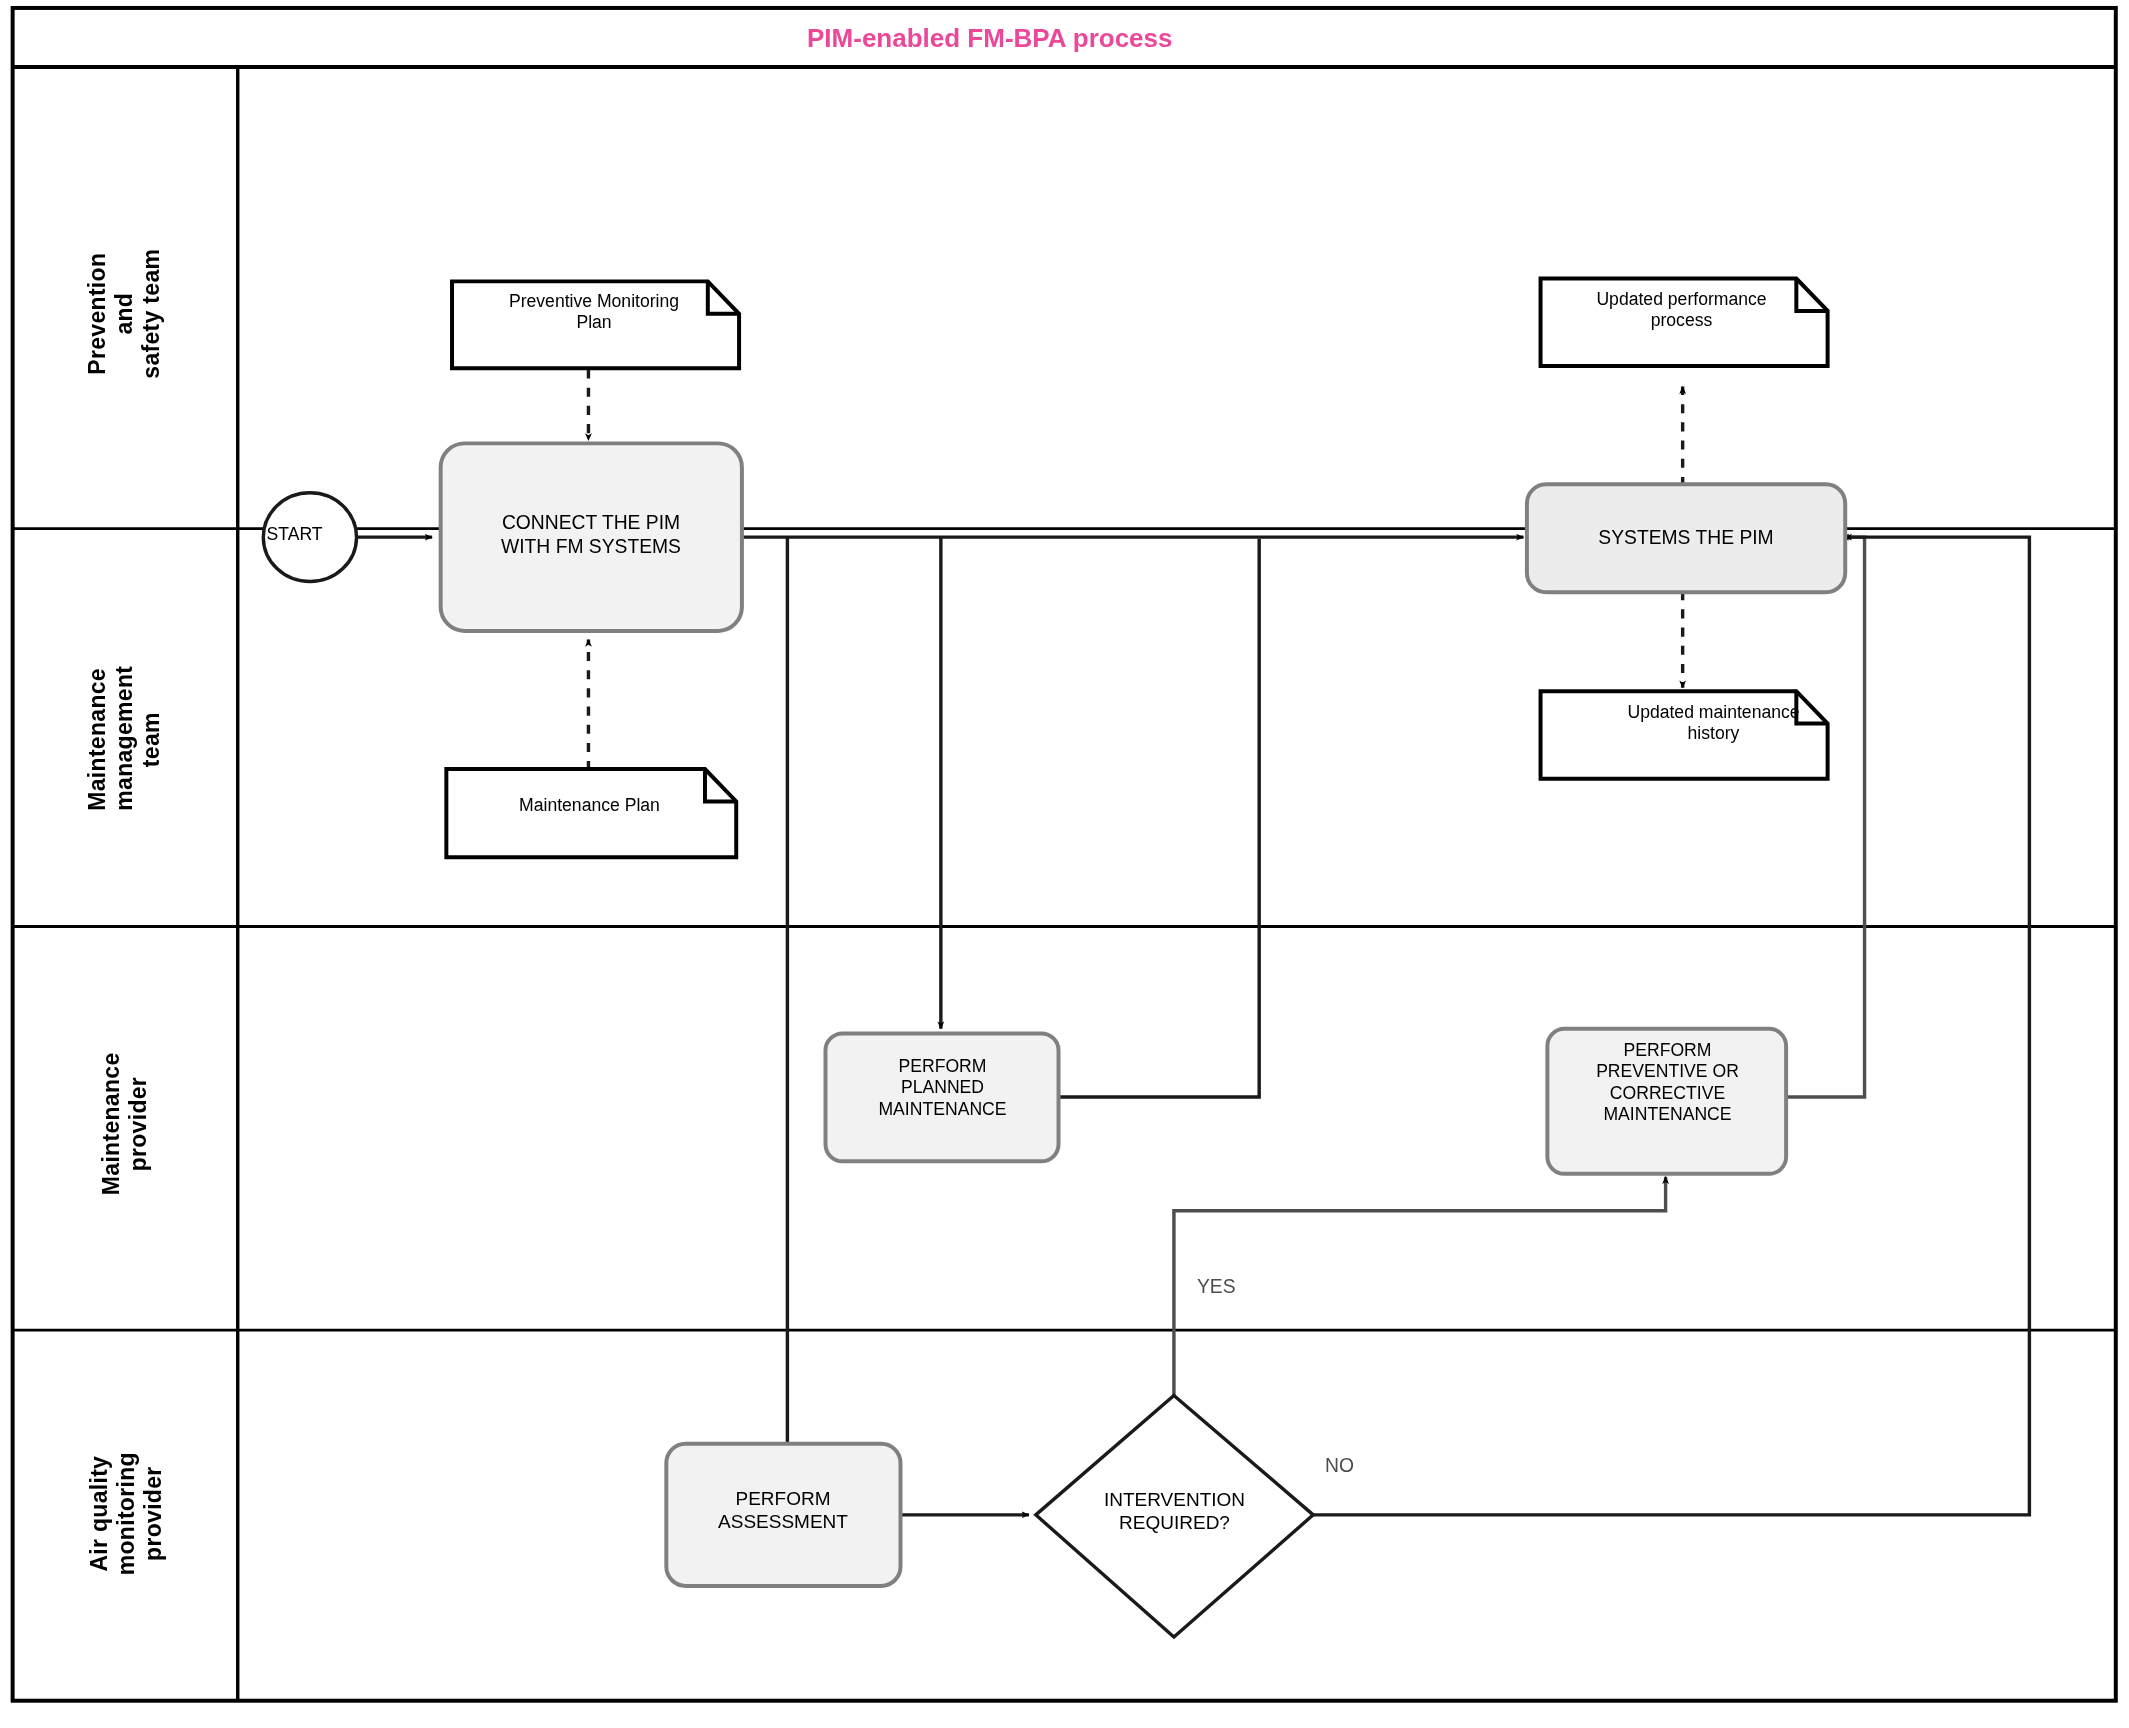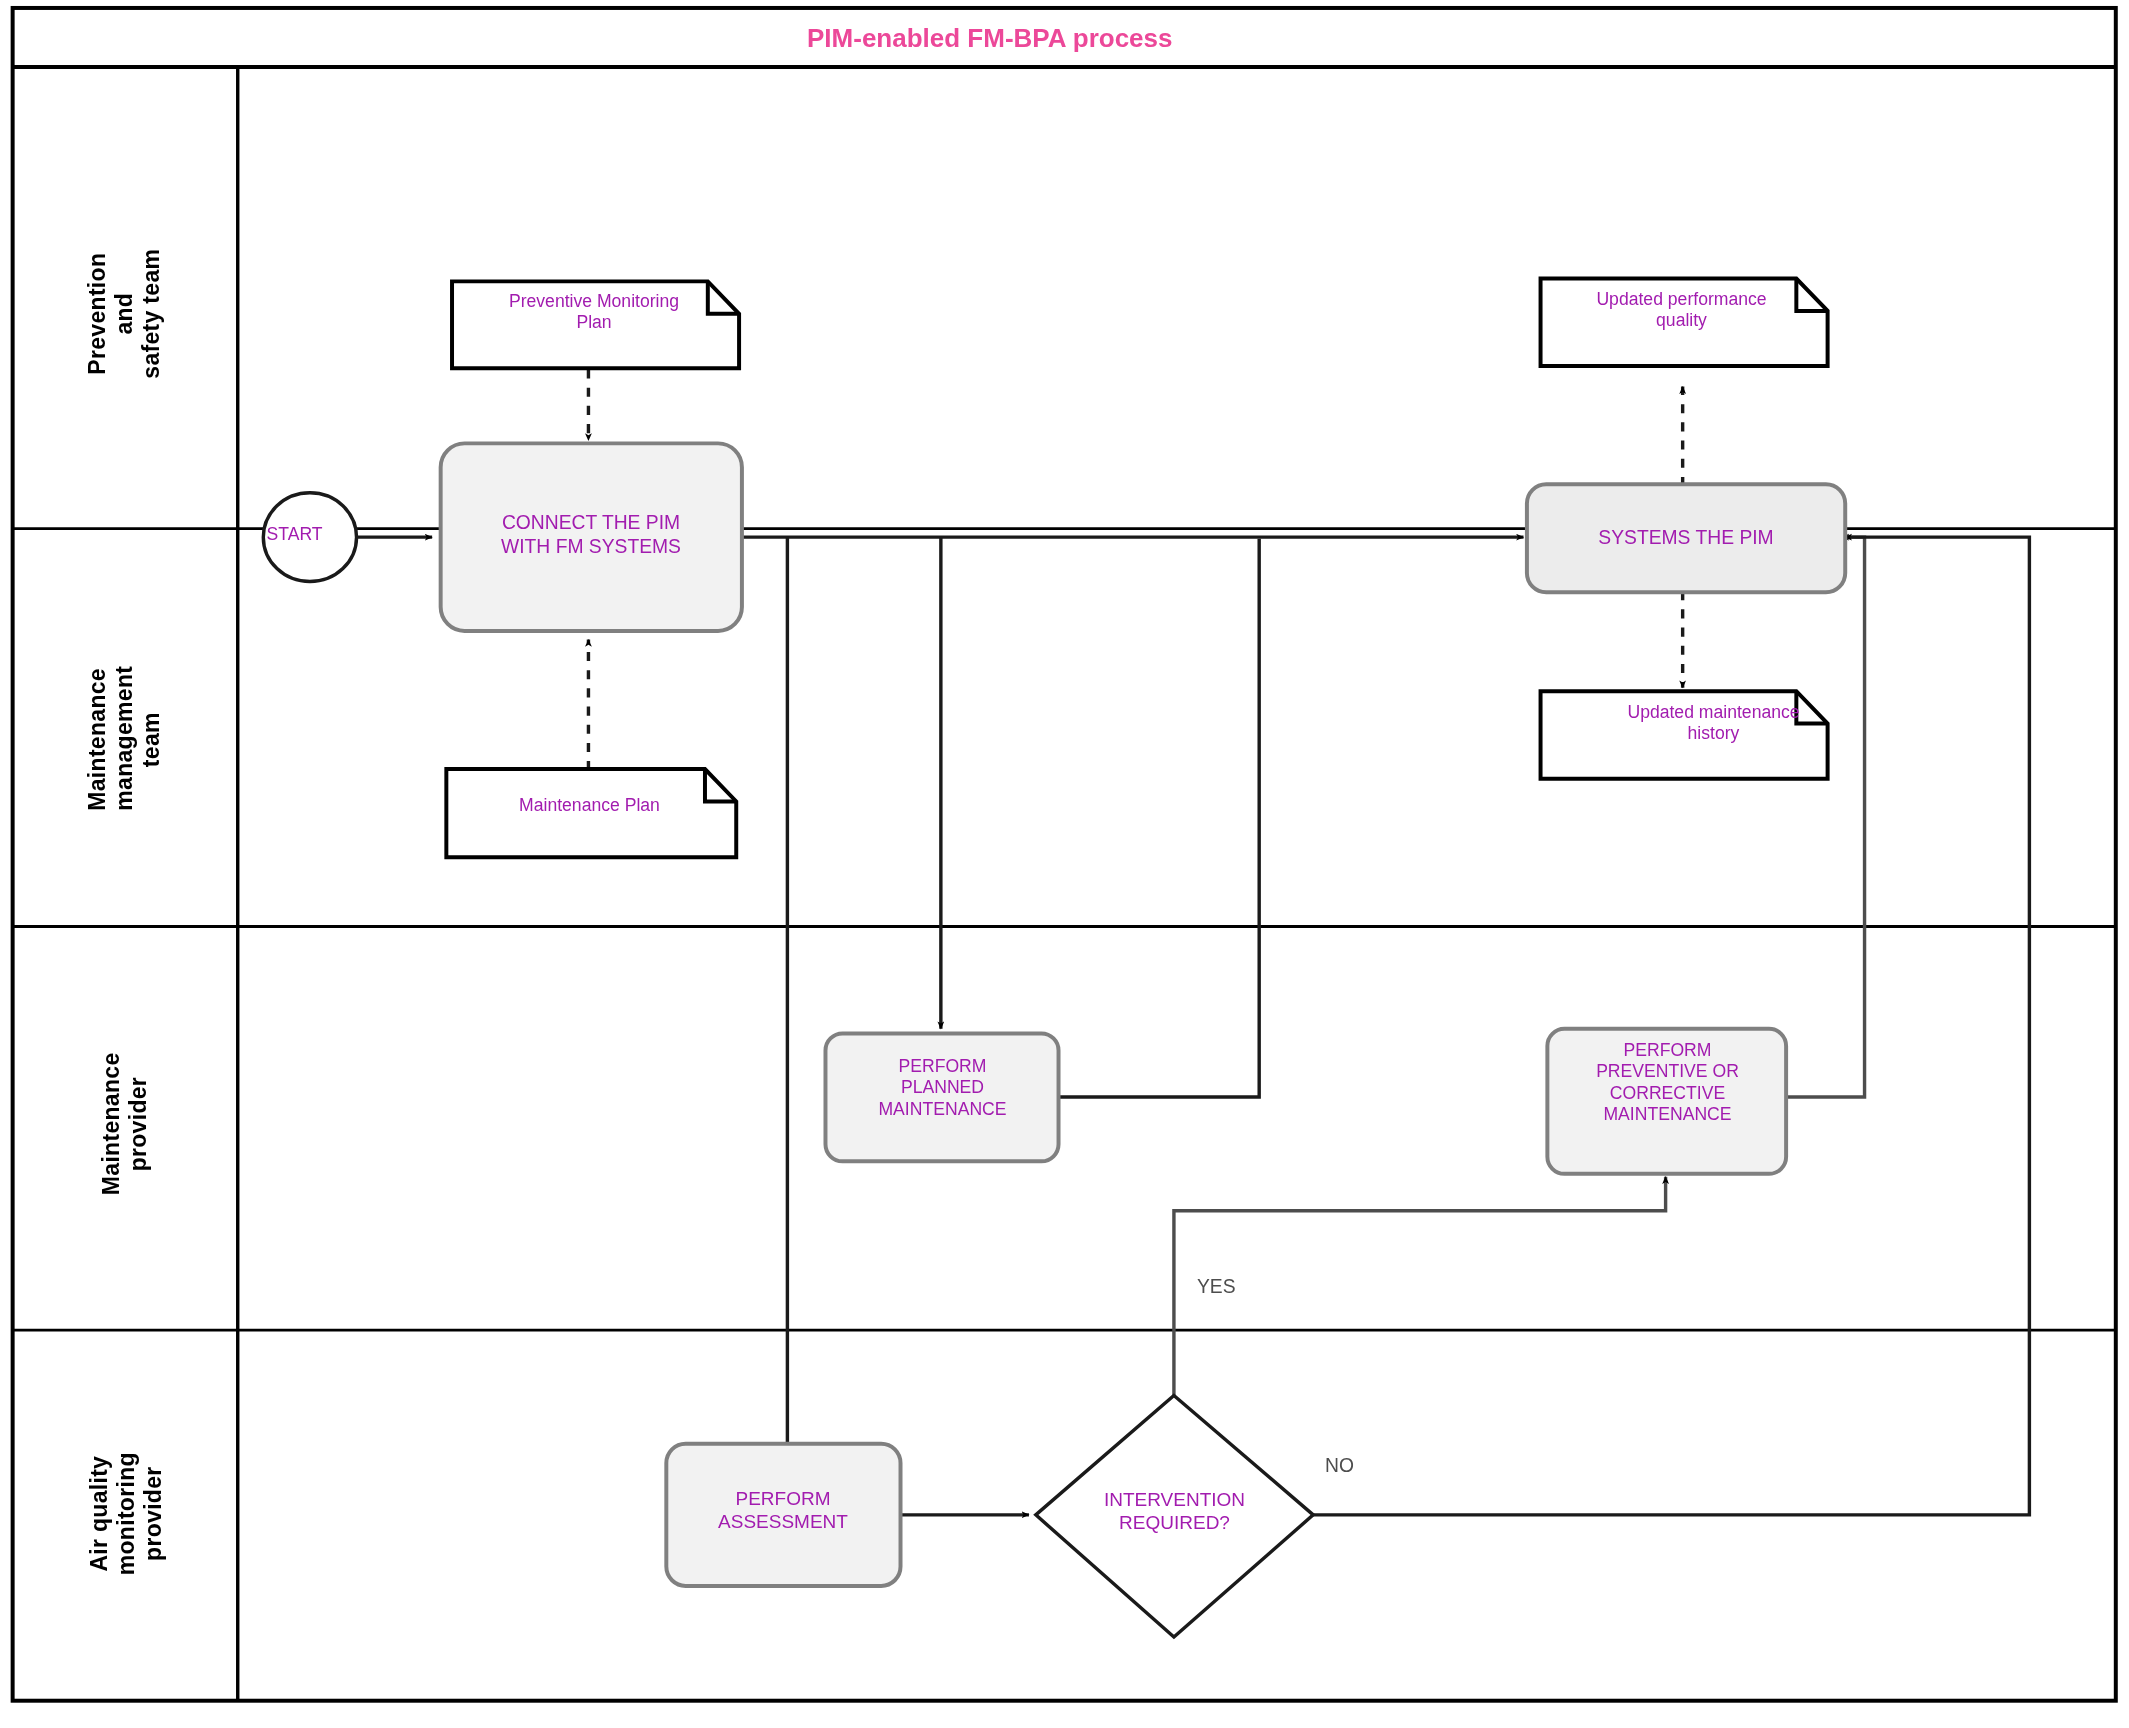--- a/index.html
+++ b/index.html
@@ -18,21 +18,21 @@
   }
   .diagram-title{
     position:absolute;
     font-size:26px;
     font-weight:bold;
     color:#ec4899;
     white-space:nowrap;
   }
   .node-text{
     position:absolute;
-    color:#a21caf;
+    color:#000000;
     text-align:center;
     line-height:1.22;
     white-space:pre-line;
     pointer-events:none;
   }
   .edge-label{
     position:absolute;
     color:#4d4d4d;
     white-space:nowrap;
   }
@@ -180,21 +180,21 @@
 
   <div class="node-text" style="left:1047px; top:1488px; width:255px; font-size:19px;">INTERVENTION
 REQUIRED?</div>
 
   <div class="node-text" style="left:452px; top:291px; width:284px; font-size:17.6px;">Preventive Monitoring
 Plan</div>
 
   <div class="node-text" style="left:446px; top:795px; width:287px; font-size:17.6px;">Maintenance Plan</div>
 
   <div class="node-text" style="left:1538px; top:289px; width:287px; font-size:17.6px;">Updated performance
-quality</div>
+process</div>
 
   <div class="node-text" style="left:1538px; top:702px; width:287px; font-size:17.6px;padding-left:32px;">Updated maintenance
 history</div>
 
   <div class="edge-label" style="left:1197px; top:1276px; font-size:19.3px;">YES</div>
 
   <div class="edge-label" style="left:1325px; top:1455px; font-size:19.3px;">NO</div>
 
 </div>
 

